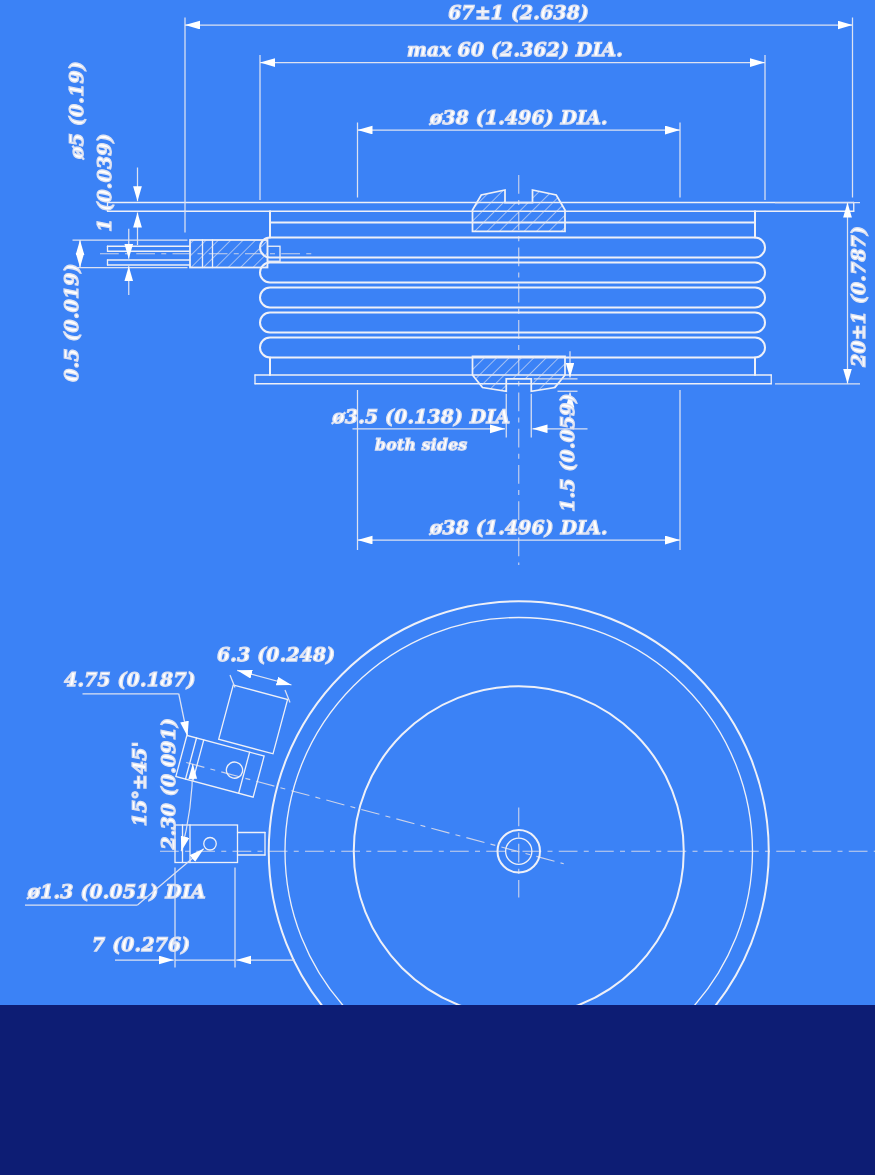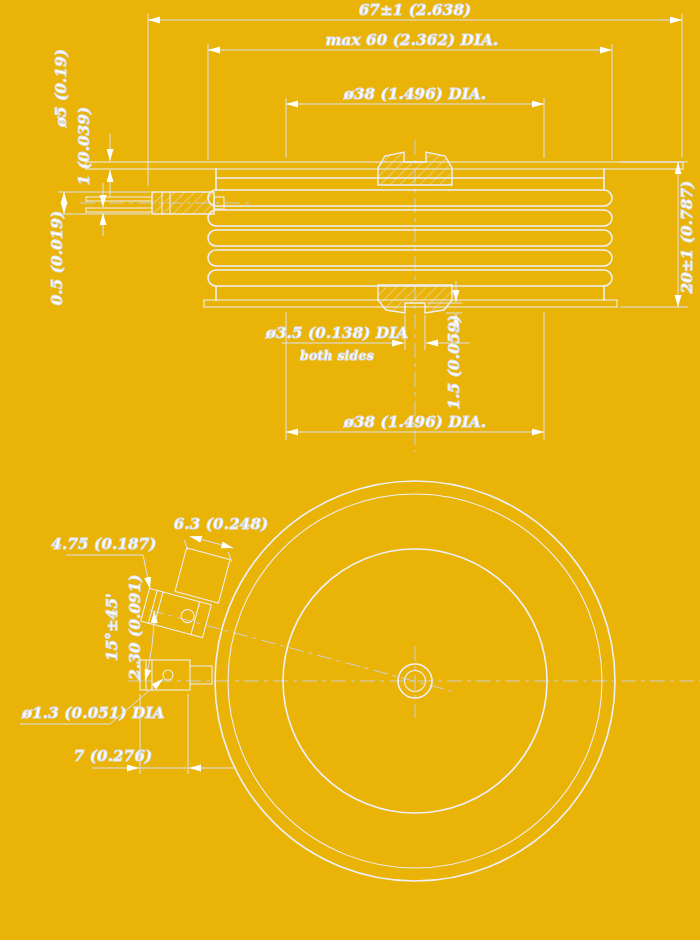--- a/index.html
+++ b/index.html
@@ -1,16 +1,16 @@
 <!DOCTYPE html>
 <html><head>
 <meta charset="utf-8">
 <style>
   html,body { margin:0; padding:0; background:#0d1d74; }
-  .page { width:700px; height:940px; background:#eab308; position:relative; overflow:hidden; }
+  .page { width:700px; height:804px; background:#3b82f6; position:relative; overflow:hidden; }
   svg text {
     font-family:"DejaVu Serif", serif;
     font-style:italic;
     font-weight:700;
     font-size:15px;
     fill:#ffffff;
     letter-spacing:0.2px;
   }
   svg .t-small { font-size:12.5px; }
   .outline { fill:none; stroke:#eef0f8; stroke-width:1.6; stroke-linecap:round; }

